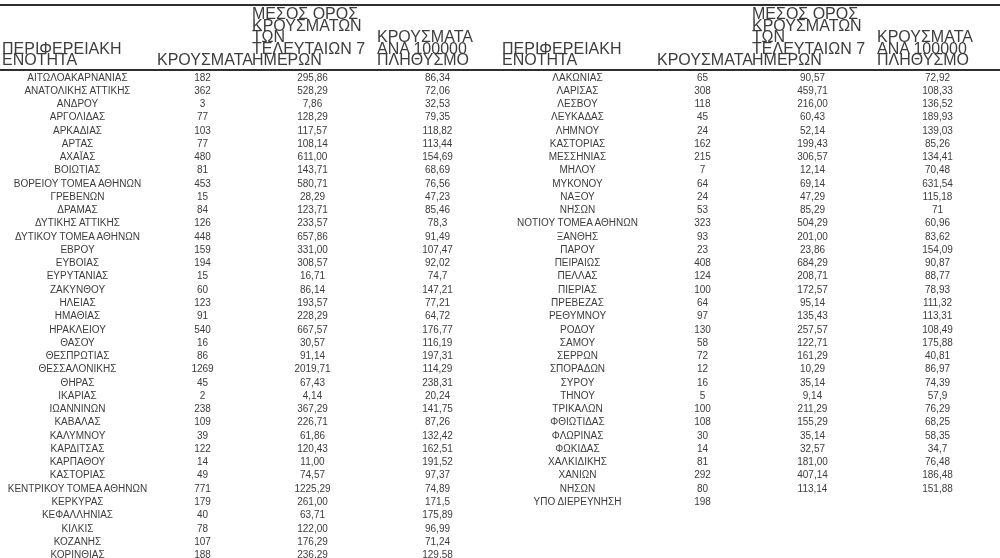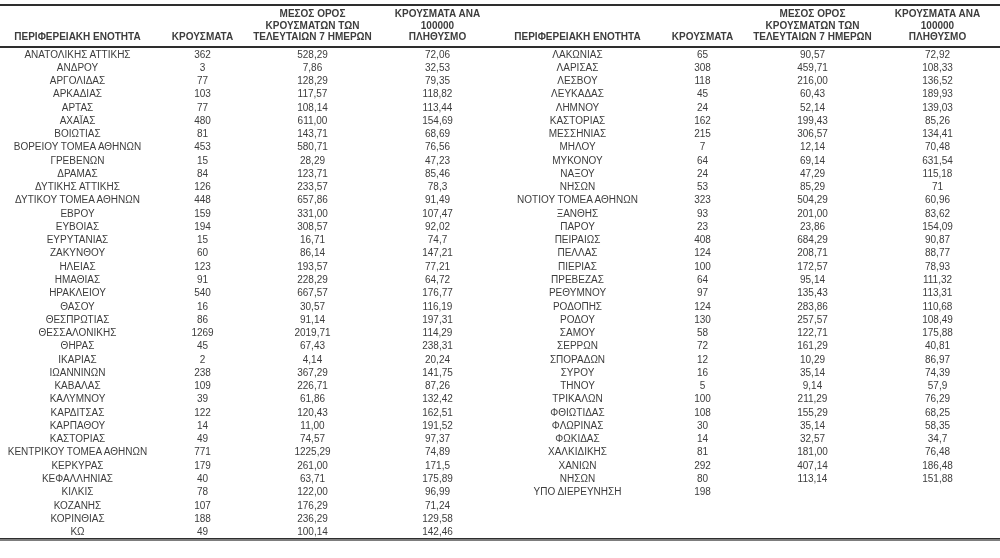--- a/index.html
+++ b/index.html
@@ -31,26 +31,26 @@
   table{
     width:100%;
     border-collapse:collapse;
     table-layout:fixed;
   }
   col.c-region{width:31%;}
   col.c-cases{width:19%;}
   col.c-avg7{width:25%;}
   col.c-per100k{width:25%;}
   thead th{
-    font-weight:bold;
-    font-size:10px;
+    font-weight:normal;
+    font-size:16px;
     line-height:11.5px;
     height:40px;
     vertical-align:bottom;
-    text-align:center;
+    text-align:left;
     padding:2px 2px 3px 2px;
     border-bottom:2px solid var(--border-dark);
     white-space:pre-line;
   }
   tbody td{
     font-size:10px;
     height:13.26px;
     line-height:13.26px;
     padding:0 2px;
     text-align:center;
@@ -83,20 +83,26 @@
             <th>ΚΡΟΥΣΜΑΤΑ</th>
             <th>ΜΕΣΟΣ ΟΡΟΣ
 ΚΡΟΥΣΜΑΤΩΝ ΤΩΝ
 ΤΕΛΕΥΤΑΙΩΝ 7 ΗΜΕΡΩΝ</th>
             <th>ΚΡΟΥΣΜΑΤΑ ΑΝΑ 100000
 ΠΛΗΘΥΣΜΟ</th>
           </tr>
         </thead>
         <tbody>
             <tr>
+              <td>ΑΙΤΩΛΟΑΚΑΡΝΑΝΙΑΣ</td>
+              <td>182</td>
+              <td>295,86</td>
+              <td>86,34</td>
+            </tr>
+            <tr>
               <td>ΑΝΑΤΟΛΙΚΗΣ ΑΤΤΙΚΗΣ</td>
               <td>362</td>
               <td>528,29</td>
               <td>72,06</td>
             </tr>
             <tr>
               <td>ΑΝΔΡΟΥ</td>
               <td>3</td>
               <td>7,86</td>
               <td>32,53</td>
@@ -443,26 +449,20 @@
               <td>95,14</td>
               <td>111,32</td>
             </tr>
             <tr>
               <td>ΡΕΘΥΜΝΟΥ</td>
               <td>97</td>
               <td>135,43</td>
               <td>113,31</td>
             </tr>
             <tr>
-              <td>ΡΟΔΟΠΗΣ</td>
-              <td>124</td>
-              <td>283,86</td>
-              <td>110,68</td>
-            </tr>
-            <tr>
               <td>ΡΟΔΟΥ</td>
               <td>130</td>
               <td>257,57</td>
               <td>108,49</td>
             </tr>
             <tr>
               <td>ΣΑΜΟΥ</td>
               <td>58</td>
               <td>122,71</td>
               <td>175,88</td>

